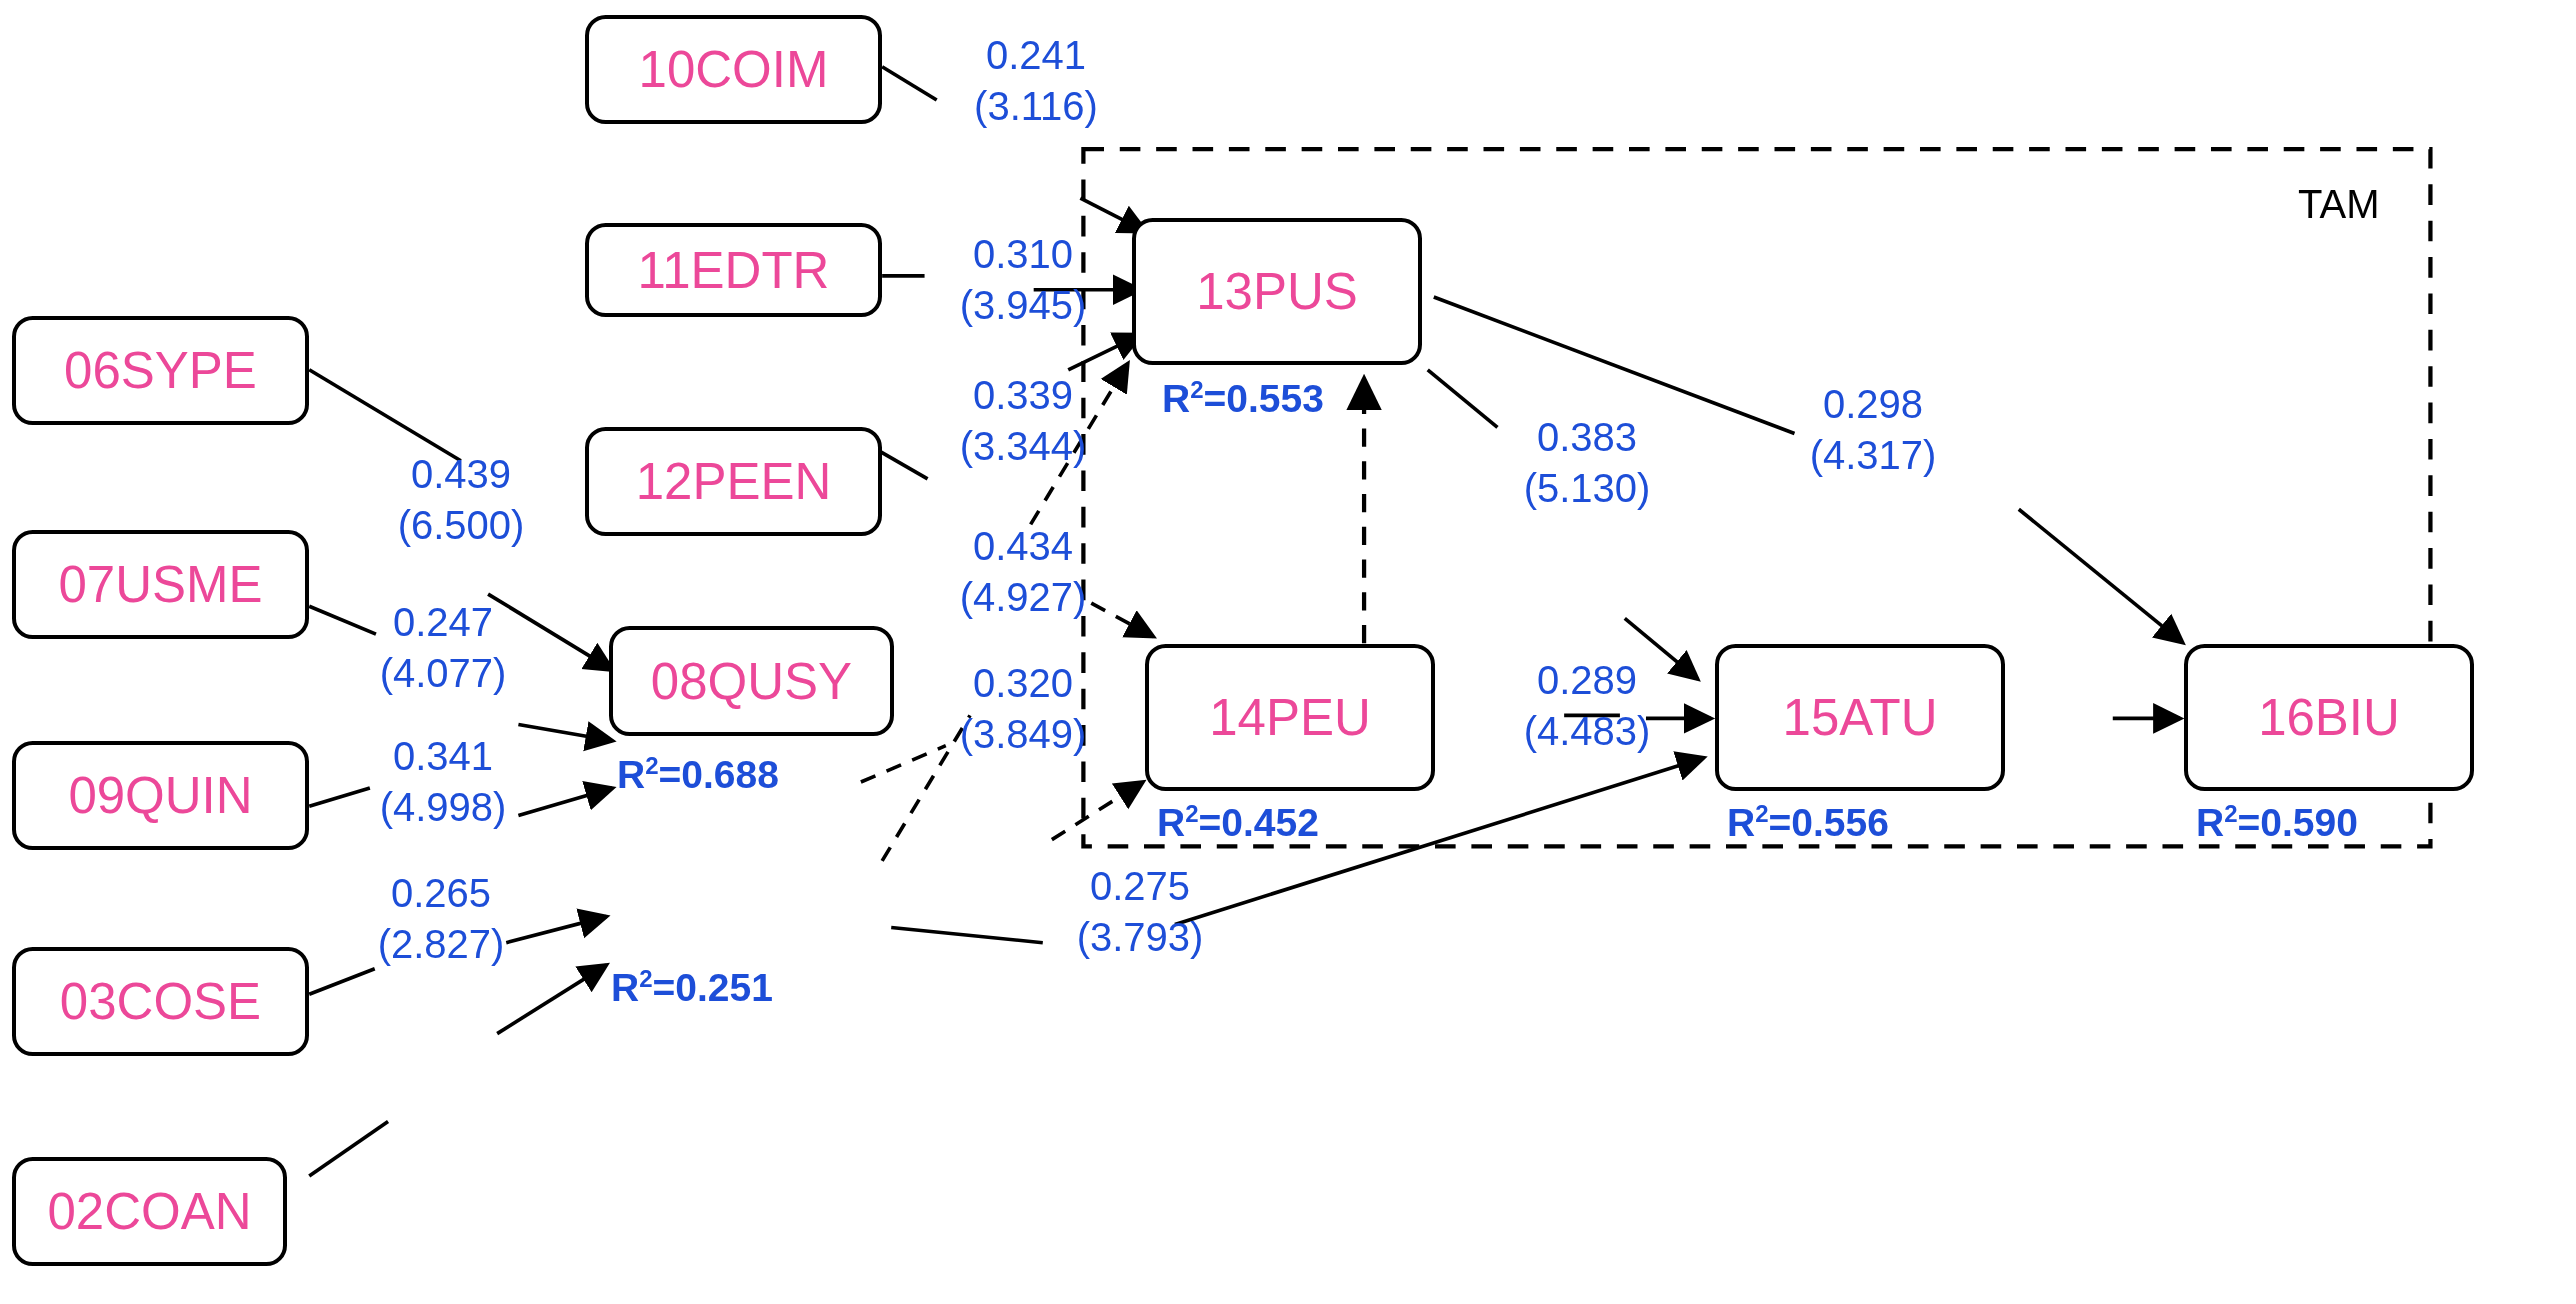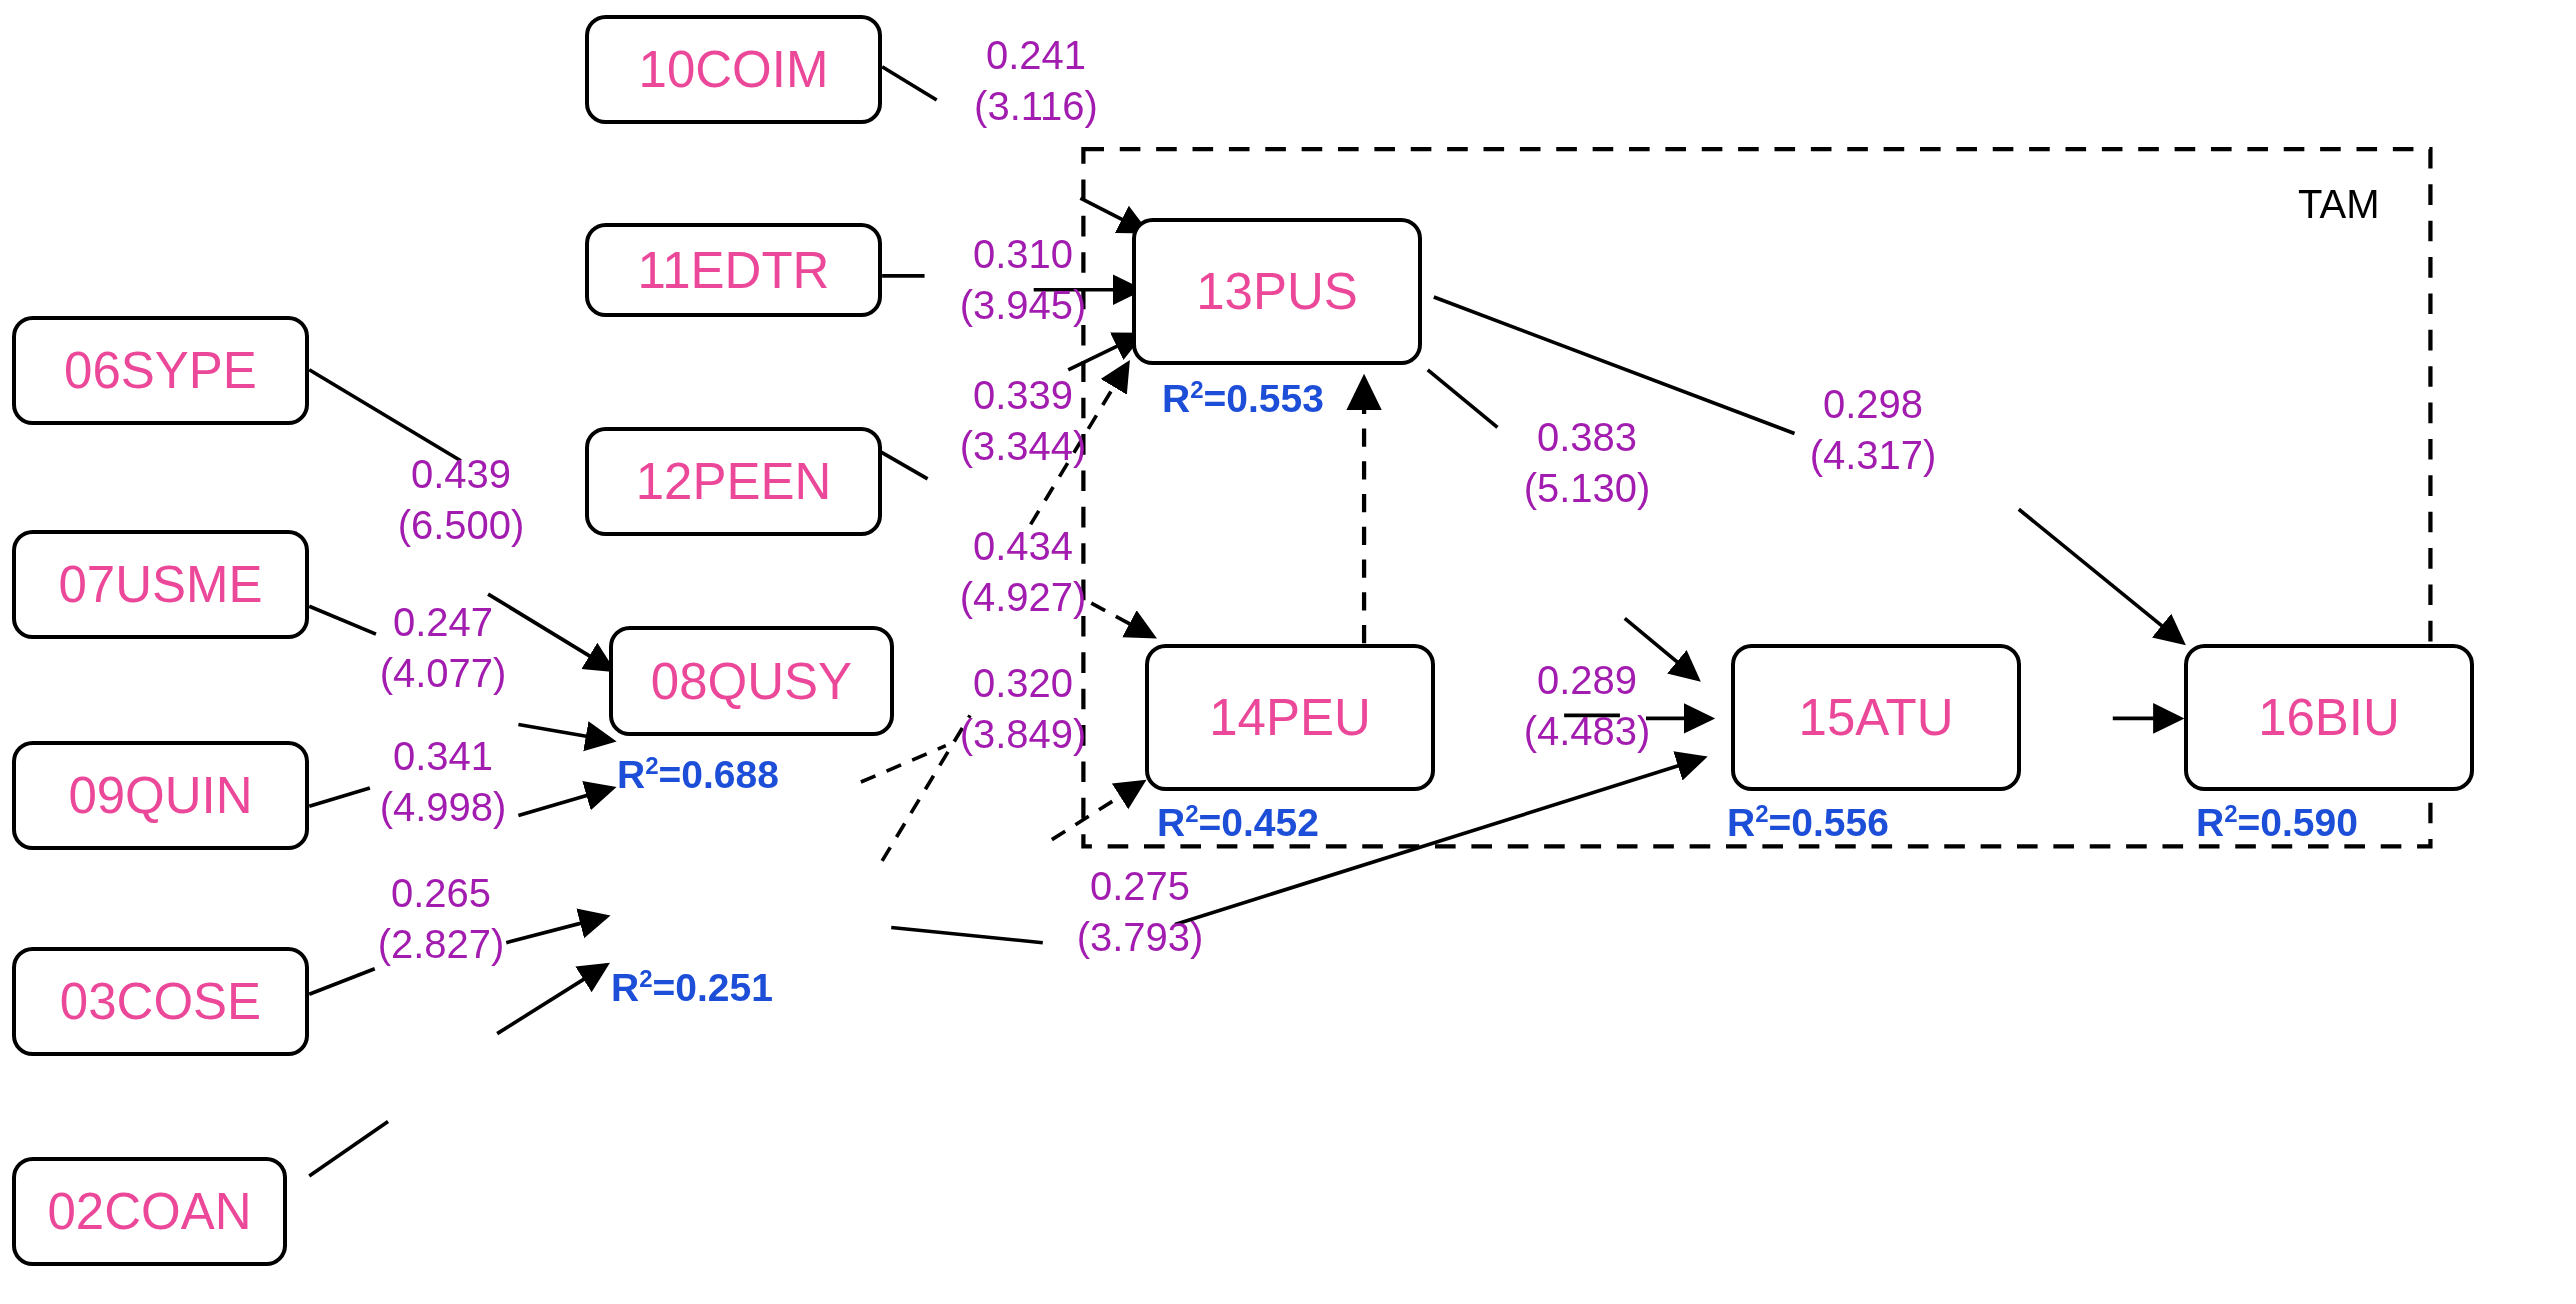--- a/index.html
+++ b/index.html
@@ -32,21 +32,21 @@
     font-size:39px;
     font-weight:bold;
     color:#1d4ed8;
     white-space:nowrap;
     z-index:4;
   }
   .r2 sup{font-size:24px;vertical-align:super;font-weight:bold;}
   .edge-label{
     position:absolute;
     font-size:40px;
-    color:#a21caf;
+    color:#1d4ed8;
     text-align:center;
     line-height:1.28;
     white-space:nowrap;
     z-index:4;
   }
   .edge-label .t{display:block;}
   .group-label{
     position:absolute;
     font-size:40px;
     color:#000;
@@ -169,21 +169,21 @@
     <span>R</span><sup>2</sup><span>=</span><span>0.553</span>
   </div>
 
   <div class="node" style="left:1145px;top:644px;width:290px;height:147px;">
     <span>14PEU</span>
   </div>
   <div class="r2" style="left:1157px;top:800px;">
     <span>R</span><sup>2</sup><span>=</span><span>0.452</span>
   </div>
 
-  <div class="node" style="left:1715px;top:644px;width:290px;height:147px;margin-left:16px;">
+  <div class="node" style="left:1715px;top:644px;width:290px;height:147px;">
     <span>15ATU</span>
   </div>
   <div class="r2" style="left:1727px;top:800px;">
     <span>R</span><sup>2</sup><span>=</span><span>0.556</span>
   </div>
 
   <div class="node" style="left:2184px;top:644px;width:290px;height:147px;">
     <span>16BIU</span>
   </div>
   <div class="r2" style="left:2196px;top:800px;">

